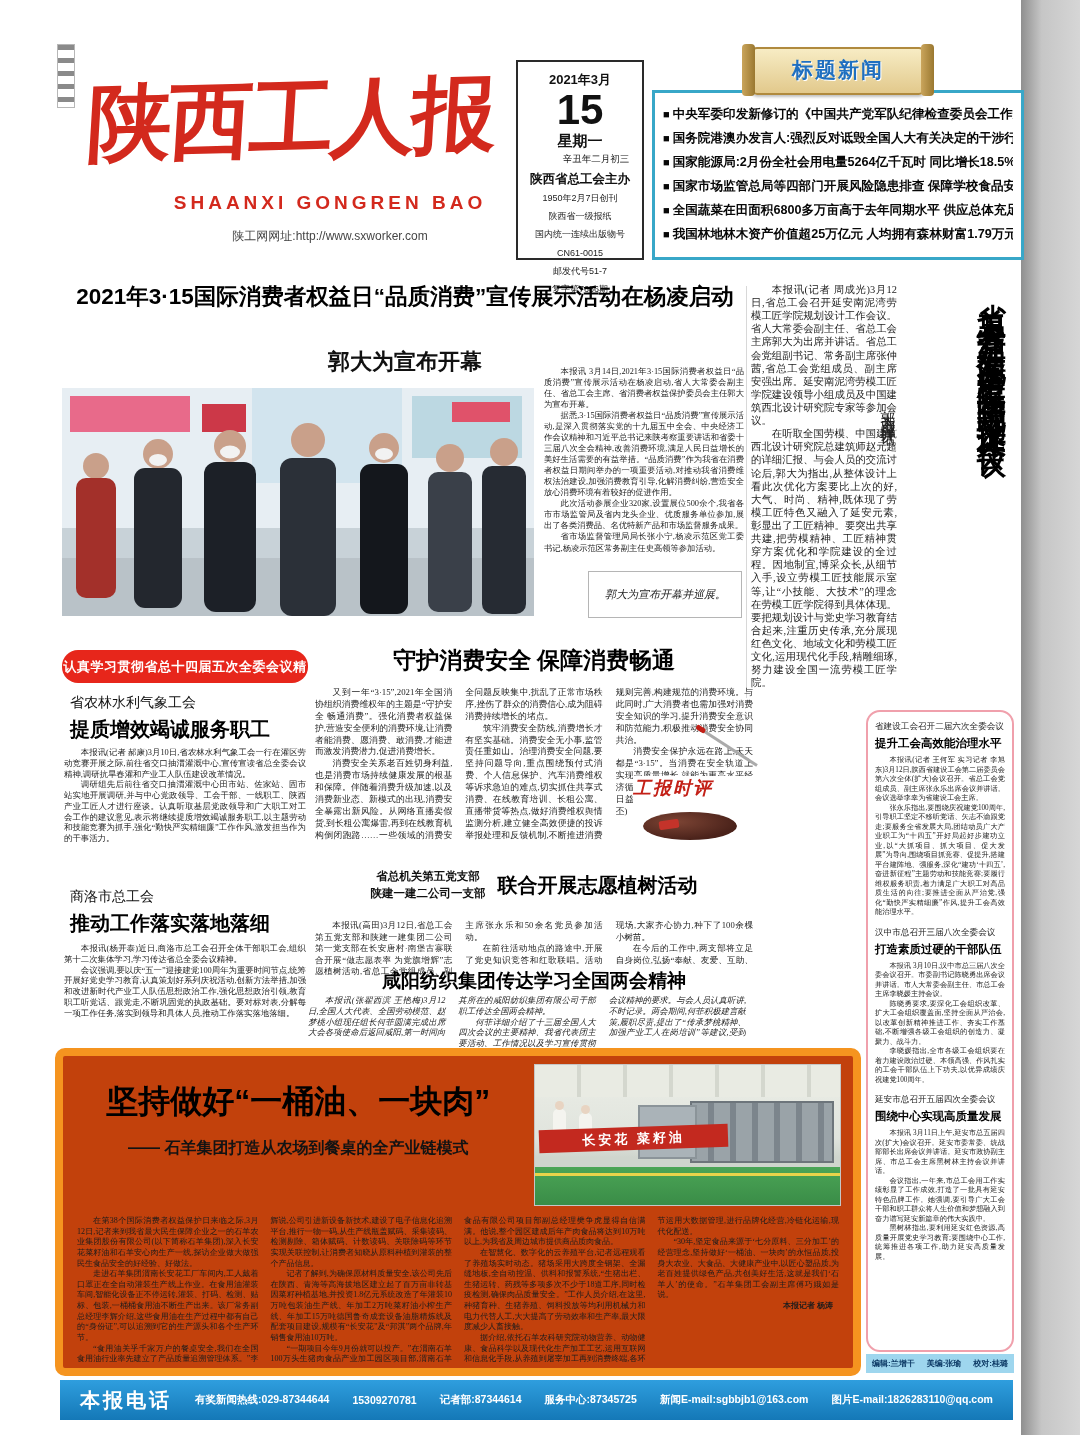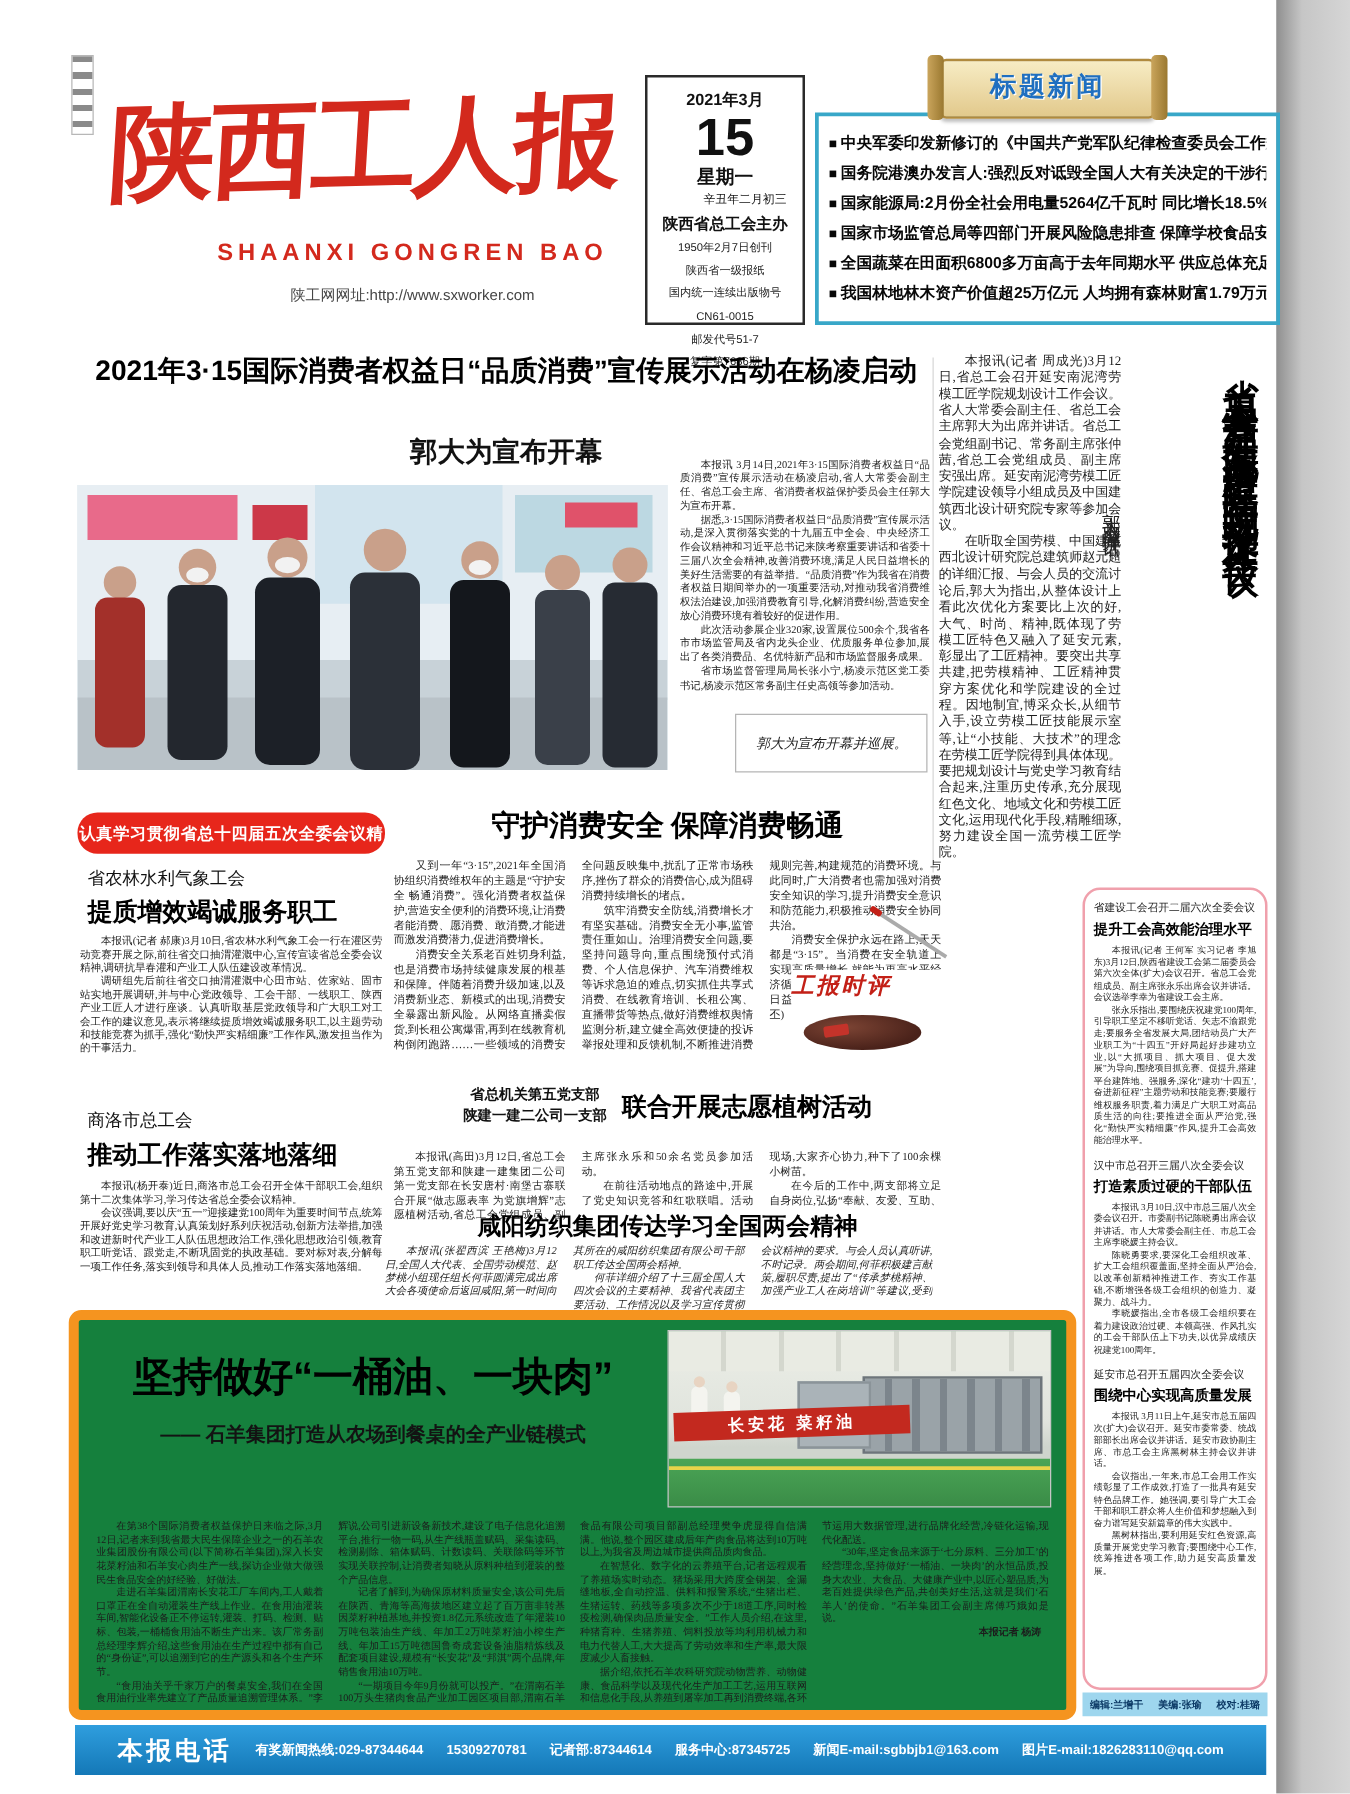--- a/index.html
+++ b/index.html
@@ -117,21 +117,21 @@
   .sidebar{left:866px;top:710px;width:148px;height:642px;border:2px solid #f0a0ac;
     border-radius:14px;box-sizing:border-box;padding:9px 7px;overflow:hidden;background:#fff;}
   .s-org{font-family:"Liberation Sans",sans-serif;font-size:8.6px;color:#222;white-space:nowrap;}
   .s-headline{font-family:"Liberation Sans",sans-serif;font-weight:bold;font-size:11.5px;
     margin:3px 0 5px;white-space:nowrap;color:#000;}
   .s-art p{font-size:7.2px;line-height:1.32;}
   .s-art{margin-bottom:9px;}
 
   
   .feature{left:55px;top:1048px;width:806px;height:328px;border:8px solid #f5941f;
-    border-radius:10px;box-sizing:border-box;background:#15803d;padding:8px 14px;}
+    border-radius:10px;box-sizing:border-box;background:#c2410c;padding:8px 14px;}
   .f-row{display:flex;gap:14px;}
   .f-left{flex:1.45;}
   .f-headline{margin-top:16px;text-align:center;font-family:"Liberation Sans",sans-serif;
     font-weight:bold;font-size:32px;color:#000;white-space:nowrap;}
   .f-subtitle{margin-top:14px;text-align:center;font-family:"Liberation Sans",sans-serif;
     font-weight:bold;font-size:16px;color:#131313;}
   .f-right{flex:1;}
   .photo2{position:relative;width:100%;height:140px;border:1px solid #c6c6c6;overflow:hidden;
     background:linear-gradient(180deg,#eceee7 0%,#e0e4dd 52%,#cfd5cd 66%);}
   .p2-ceiling{position:absolute;left:0;top:0;width:100%;height:32px;
@@ -153,21 +153,21 @@
   .f-body{margin-top:10px;column-count:4;column-gap:12px;height:150px;overflow:hidden;}
   .f-body p{font-size:8px;line-height:1.33;}
   .f-byline{text-align:right;text-indent:0;font-weight:bold;padding-right:6px;}
 
   
   .editor-strip{left:866px;top:1354px;width:148px;height:19px;background:#9ed6ee;
     display:flex;justify-content:space-around;align-items:center;
     font-family:"Liberation Sans",sans-serif;font-weight:bold;font-size:8px;color:#0d3a66;}
   .phone-bar{left:60px;top:1380px;width:953px;height:40px;
     background:linear-gradient(180deg,#2f9ede,#1478b7);display:flex;align-items:center;
-    padding:0 34px;box-sizing:border-box;justify-content:space-between;
+    padding:0 20px;box-sizing:border-box;justify-content:space-between;
     font-family:"Liberation Sans",sans-serif;color:#fff;}
   .pb-label{font-size:20px;font-weight:bold;letter-spacing:3px;white-space:nowrap;}
   .pb-item{font-size:10.5px;font-weight:bold;white-space:nowrap;}
 </style>
 </head>
 <body>
 
 <div class="page">
 
   <div class="abs right-shade"></div>

